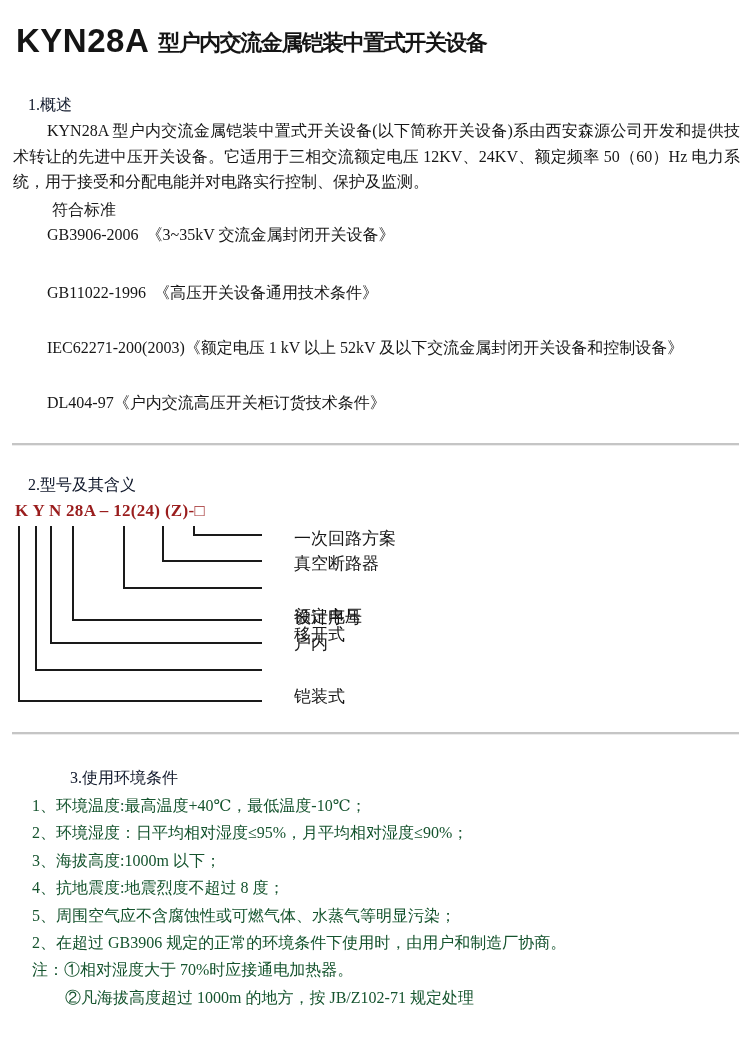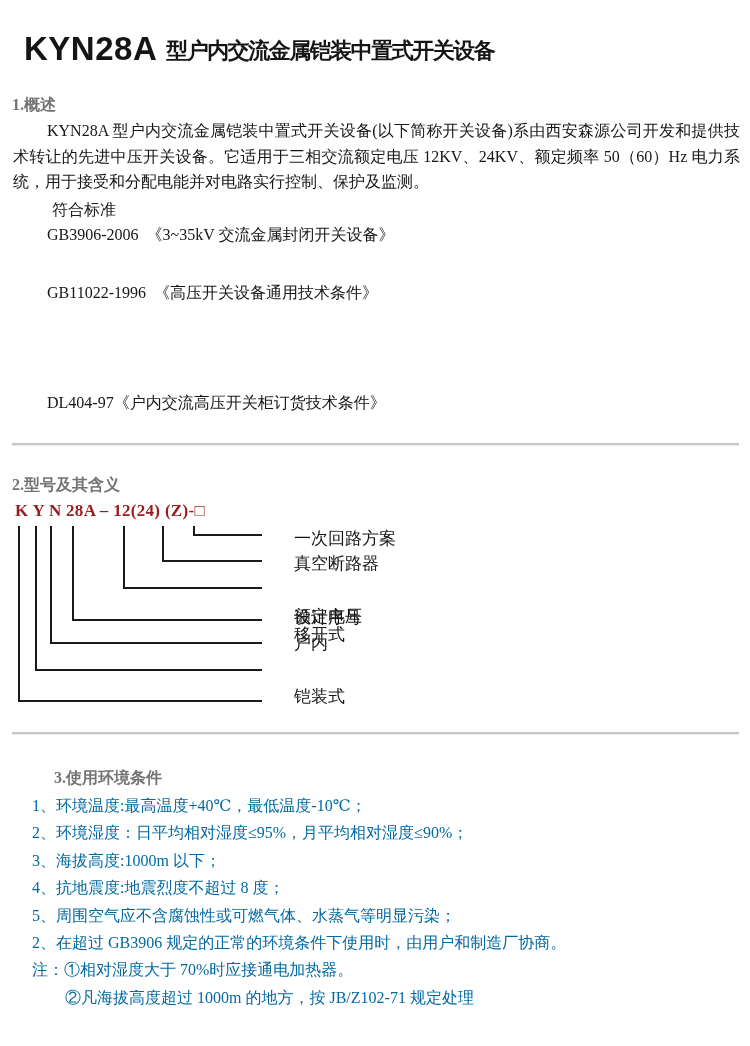--- a/index.html
+++ b/index.html
@@ -6,35 +6,35 @@
   .page{
     position:relative;
     width:750px;height:1046px;
     background:#ffffff;
     font-family:"Liberation Serif","DejaVu Serif",serif;
     color:#1b1b1b;
     overflow:hidden;
   }
   
   .title{
-    position:absolute;left:16px;top:22px;margin:8px;
+    position:absolute;left:16px;top:22px;margin:0;
     white-space:nowrap;font-weight:700;color:#151515;
   }
   .title-model{
     font-family:"Liberation Sans","DejaVu Sans",sans-serif;
     font-size:33px;letter-spacing:.5px;vertical-align:baseline;
   }
   .title-rest{
     font-family:"Liberation Sans","DejaVu Sans",sans-serif;
     font-size:22px;letter-spacing:-1.5px;margin-left:9px;vertical-align:2px;
   }
   
   .heading{
-    position:absolute;left:12px;
-    font-size:16px;font-weight:700;color:#737373;line-height:22px;
+    position:absolute;left:28px;
+    font-size:16px;font-weight:400;color:#0f172a;line-height:22px;
     white-space:nowrap;
   }
   .s1-heading{top:94px;}
   .s2-heading{top:474px;}
   .s3-heading{top:767px;margin-left:42px;}
   
   .s1-para{
     position:absolute;left:13px;top:118px;width:727px;margin:0;
     font-size:16px;line-height:25.7px;text-align:justify;text-indent:34px;
     color:#161616;
@@ -80,36 +80,37 @@
   .dlabel{
     position:absolute;left:294px;
     font-size:17px;line-height:21px;color:#161616;white-space:nowrap;
   }
   .l1{top:528px;} .l2{top:553px;} .l3{top:606px;} .l4{top:607px;}
   .l5{top:633px;} .l6{top:624px;} .l7{top:686px;}
   
   .s3-list{position:absolute;left:32px;top:792px;width:706px;}
   .s3-item{
     height:27.4px;font-size:16px;line-height:27.4px;
-    white-space:nowrap;color:#0369a1;
+    white-space:nowrap;color:#14532d;
   }
   .s3-item.note2{padding-left:33px;}
 </style>
 </head>
 <body>
 
 <div class="page">
 
   <h1 class="title"><span class="title-model">KYN28A</span><span class="title-rest">型户内交流金属铠装中置式开关设备</span></h1>
 
   <div class="heading s1-heading">1.概述</div>
   <p class="s1-para">KYN28A 型户内交流金属铠装中置式开关设备(以下简称开关设备)系由西安森源公司开发和提供技术转让的先进中压开关设备。它适用于三相交流额定电压 12KV、24KV、额定频率 50（60）Hz 电力系统，用于接受和分配电能并对电路实行控制、保护及监测。</p>
   <div class="s1-intro">符合标准</div>
   <div class="std std1">GB3906-2006  《3~35kV 交流金属封闭开关设备》</div>
   <div class="std std2">GB11022-1996  《高压开关设备通用技术条件》</div>
+  <div class="std std3">IEC62271-200(2003)《额定电压 1 kV 以上 52kV 及以下交流金属封闭开关设备和控制设备》</div>
   <div class="std std4">DL404-97《户内交流高压开关柜订货技术条件》</div>
 
   <div class="rule rule1"></div>
 
   <div class="heading s2-heading">2.型号及其含义</div>
   <div class="model-code">K Y N 28A – 12(24) (Z)-□</div>
 
   <div class="diagram">
     <div class="elbow e1"></div>
     <div class="elbow e2"></div>

